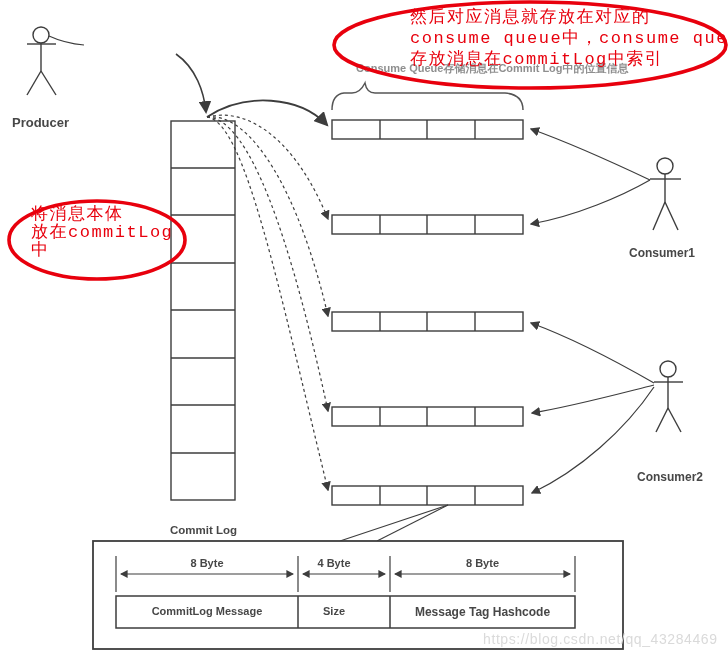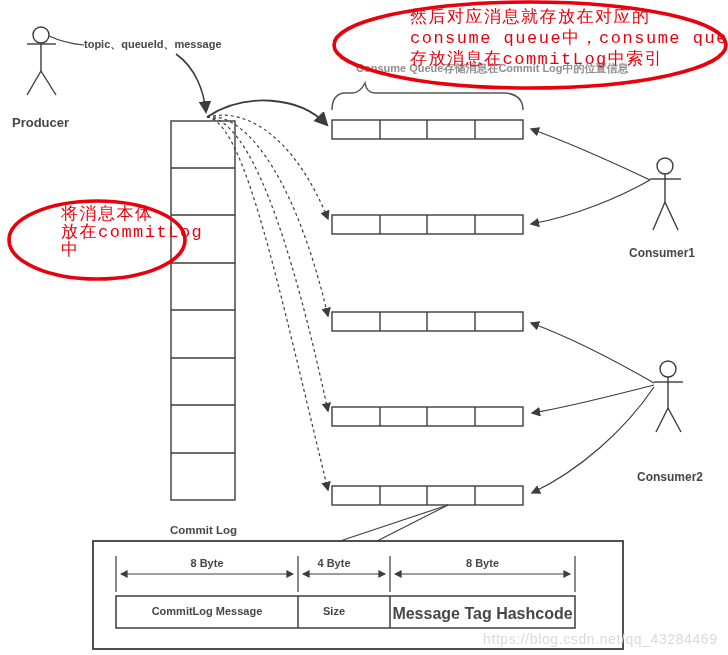--- a/index.html
+++ b/index.html
@@ -8,21 +8,21 @@
   svg{position:absolute;left:0;top:0;}
   #diagram-svg{z-index:1;}
   #annotation-svg{z-index:3;}
   .label{position:absolute;z-index:2;color:#474747;font-weight:700;white-space:nowrap;
          font-family:"Liberation Sans",sans-serif;}
   .muted{color:#8f8f8f;}
   .center{text-align:center;}
   .red-note{position:absolute;z-index:4;color:#e8000d;white-space:nowrap;
             font-family:"Liberation Mono","DejaVu Sans Mono",monospace;}
   #red-top{left:410px;top:7px;font-size:17px;line-height:21px;letter-spacing:1.5px;}
-  #red-left{left:31px;top:206px;font-size:17px;line-height:18px;letter-spacing:1.5px;margin-left:30px;}
+  #red-left{left:31px;top:206px;font-size:17px;line-height:18px;letter-spacing:1.5px;}
   #watermark{position:absolute;z-index:5;left:483px;top:631px;font-size:14px;
              letter-spacing:0.6px;color:#dadada;font-weight:400;}
 </style>
 </head>
 <body>
 
 <div id="canvas">
 
   <svg id="diagram-svg" width="728" height="655" viewBox="0 0 728 655">
     <defs>
@@ -146,37 +146,36 @@
     </g>
   </svg>
 
   <svg id="annotation-svg" width="728" height="655" viewBox="0 0 728 655">
     <ellipse cx="530" cy="45" rx="196" ry="43" fill="none" stroke="#e8000d" stroke-width="3.6"></ellipse>
     <ellipse cx="97" cy="240" rx="88" ry="39" fill="none" stroke="#e8000d" stroke-width="3.6"></ellipse>
   </svg>
 
   <div class="label" style="left:12px;top:115px;font-size:13px;">Producer</div>
 
-  <div class="label" style="left:84px;top:37px;font-size:11px;">topic、queueId、message</div>
 
   <div class="label muted" style="left:356px;top:61px;font-size:11px;">Consume Queue存储消息在Commit Log中的位置信息</div>
 
   <div class="label center" style="left:170px;top:514px;width:66px;font-size:11.5px;margin-top:10px;">Commit Log</div>
 
   <div class="label" style="left:629px;top:246px;font-size:12px;">Consumer1</div>
 
   <div class="label" style="left:637px;top:449px;font-size:12px;margin-top:21px;">Consumer2</div>
 
   <div class="label center" style="left:116px;top:557px;width:182px;font-size:11px;">8 Byte</div>
   <div class="label center" style="left:298px;top:557px;width:72px;font-size:11px;">4 Byte</div>
   <div class="label center" style="left:390px;top:557px;width:185px;font-size:11px;">8 Byte</div>
 
   <div class="label center" style="left:116px;top:605px;width:182px;font-size:11px;">CommitLog Message</div>
   <div class="label center" style="left:298px;top:605px;width:72px;font-size:11px;">Size</div>
-  <div class="label center" style="left:390px;top:605px;width:185px;font-size:16px;">Message Tag Hashcode</div>
+  <div class="label center" style="left:390px;top:605px;width:185px;font-size:12px;">Message Tag Hashcode</div>
 
   <div id="red-top" class="red-note">
     <div>然后对应消息就存放在对应的</div>
     <div>consume queue中，consume queue</div>
     <div>存放消息在commitLog中索引</div>
   </div>
 
   <div id="red-left" class="red-note">
     <div>将消息本体</div>
     <div>放在commitLog</div>

